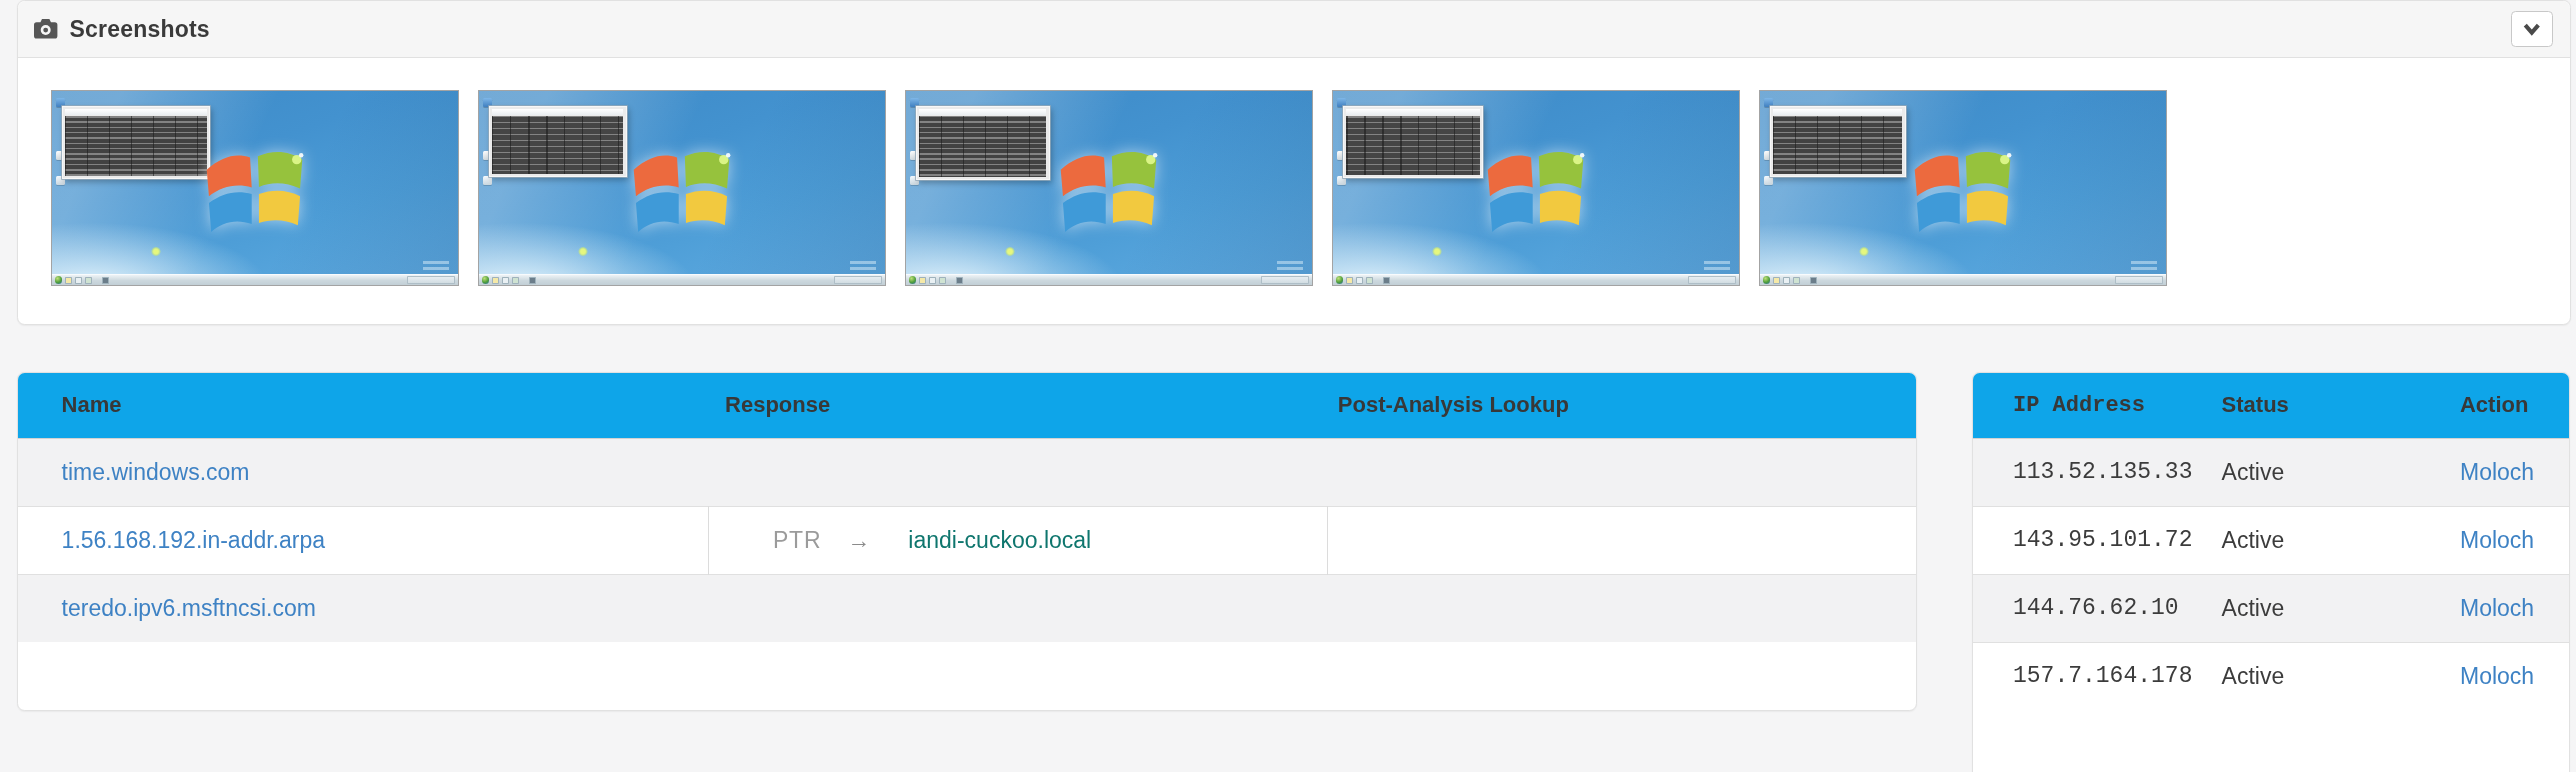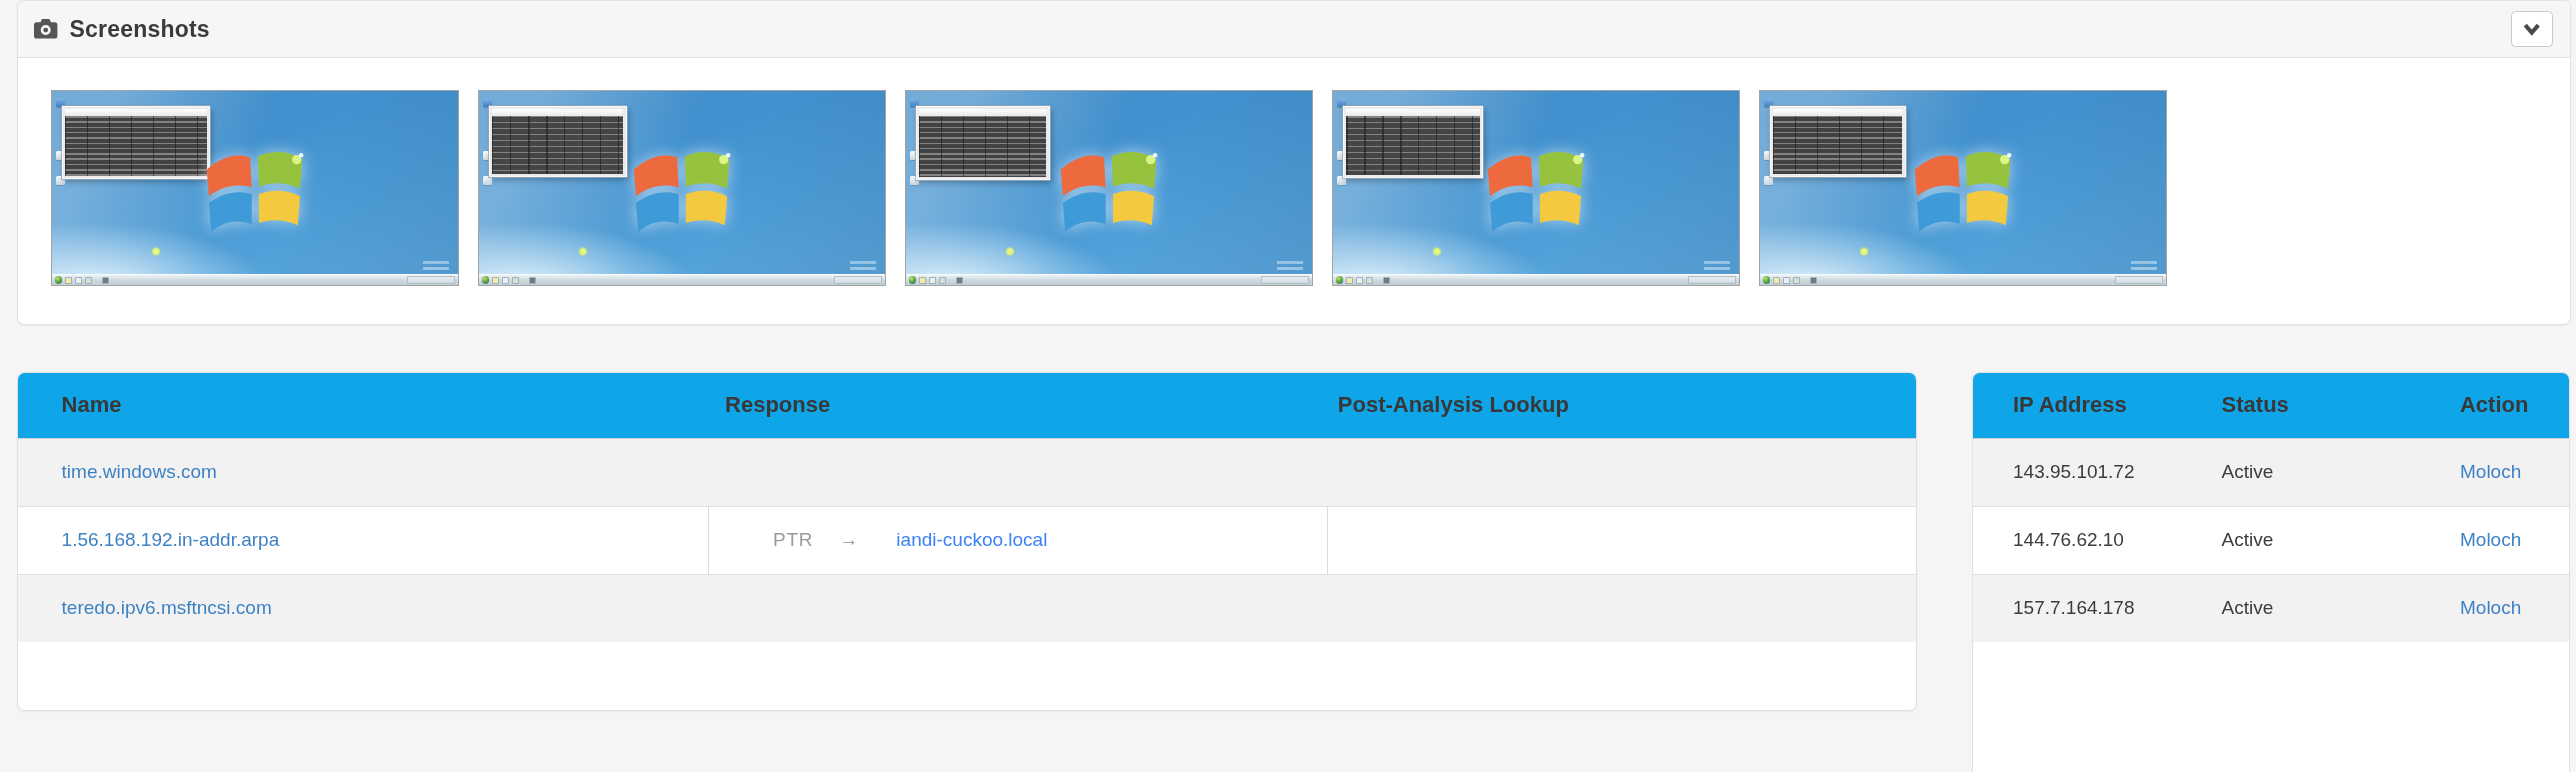--- a/index.html
+++ b/index.html
@@ -118,38 +118,38 @@
           background:linear-gradient(#e6edf1,#d2dde2); border:0.8px solid #aebec7; }
 
   
   #dns-card { left:16.6px; top:372px; width:1900px; height:339px; overflow:hidden; }
   #ip-card  { left:1972px; top:372px; width:598px; height:472px; overflow:hidden; }
 
   table { width:100%; border-collapse:collapse; table-layout:fixed; }
   th { height:65px; text-align:left; vertical-align:middle;
        font-size:22px; font-weight:bold; color:#383838;
        background:#0ea5e9; border-bottom:1.5px solid #d2d2d2; }
-  td { height:68px; vertical-align:middle; font-size:19px; color:#3c3c3c; }
+  td { height:68px; vertical-align:middle; font-size:23px; color:#3c3c3c; }
   tbody tr { border-top:0.8px solid #e0e0e0; }
   tbody tr:first-child { border-top:none; }
   tbody tr:nth-child(odd) { background:#f2f2f3; }
 
   #dns-card .c1 { width:36.4%; padding-left:44px; }
   #dns-card .c2 { width:32.6%; padding-left:16.6px; }
   #dns-card .c3 { width:31%;   padding-left:10.6px; }
   #dns-card td.c2.resp-filled { border-left:0.8px solid #dcdcdc; border-right:0.8px solid #dcdcdc; padding-left:64px; }
 
-  #ip-card .c1 { width:35%; padding-left:40px; }
+  #ip-card .c1 { width:35%; padding-left:40px;font-family:Liberation Mono, monospace; }
   #ip-card .c2 { width:40%; padding-left:40px; }
   #ip-card .c3 { width:25%; padding-left:40px; }
 
   a.link { color:#3e82c4; text-decoration:none; cursor:pointer; }
   .resp-type  { color:#9b9b9b; margin-right:26px; letter-spacing:0.8px; }
   .resp-arrow { color:#8b8b8b; margin-right:38px; }
-  .resp-value { color:#3b82f6; }
+  .resp-value { color:#0f766e; }
 </style>
 </head>
 <body>
 
 <section class="card" id="screenshots-panel">
   <header class="panel-head">
     <span style="display:flex;">
       <svg width="23.4" height="19.6" viewBox="0 0 24 20">
         <path d="M8.2 0 L15.8 0 L17.4 3.2 L21.4 3.2 A2.6 2.6 0 0 1 24 5.8 L24 17.4 A2.6 2.6 0 0 1 21.4 20 L2.6 20 A2.6 2.6 0 0 1 0 17.4 L0 5.8 A2.6 2.6 0 0 1 2.6 3.2 L6.6 3.2 Z" fill="#565656"></path>
         <circle cx="12" cy="11.3" r="5.1" fill="#f6f6f6"></circle>
@@ -341,20 +341,25 @@
   <table>
     <thead>
       <tr>
         <th class="c1">IP Address</th>
         <th class="c2">Status</th>
         <th class="c3">Action</th>
       </tr>
     </thead>
     <tbody id="ip-body">
         <tr>
+          <td class="c1">113.52.135.33</td>
+          <td class="c2">Active</td>
+          <td class="c3"><a class="link">Moloch</a></td>
+        </tr>
+        <tr>
           <td class="c1">143.95.101.72</td>
           <td class="c2">Active</td>
           <td class="c3"><a class="link">Moloch</a></td>
         </tr>
         <tr>
           <td class="c1">144.76.62.10</td>
           <td class="c2">Active</td>
           <td class="c3"><a class="link">Moloch</a></td>
         </tr>
         <tr>

